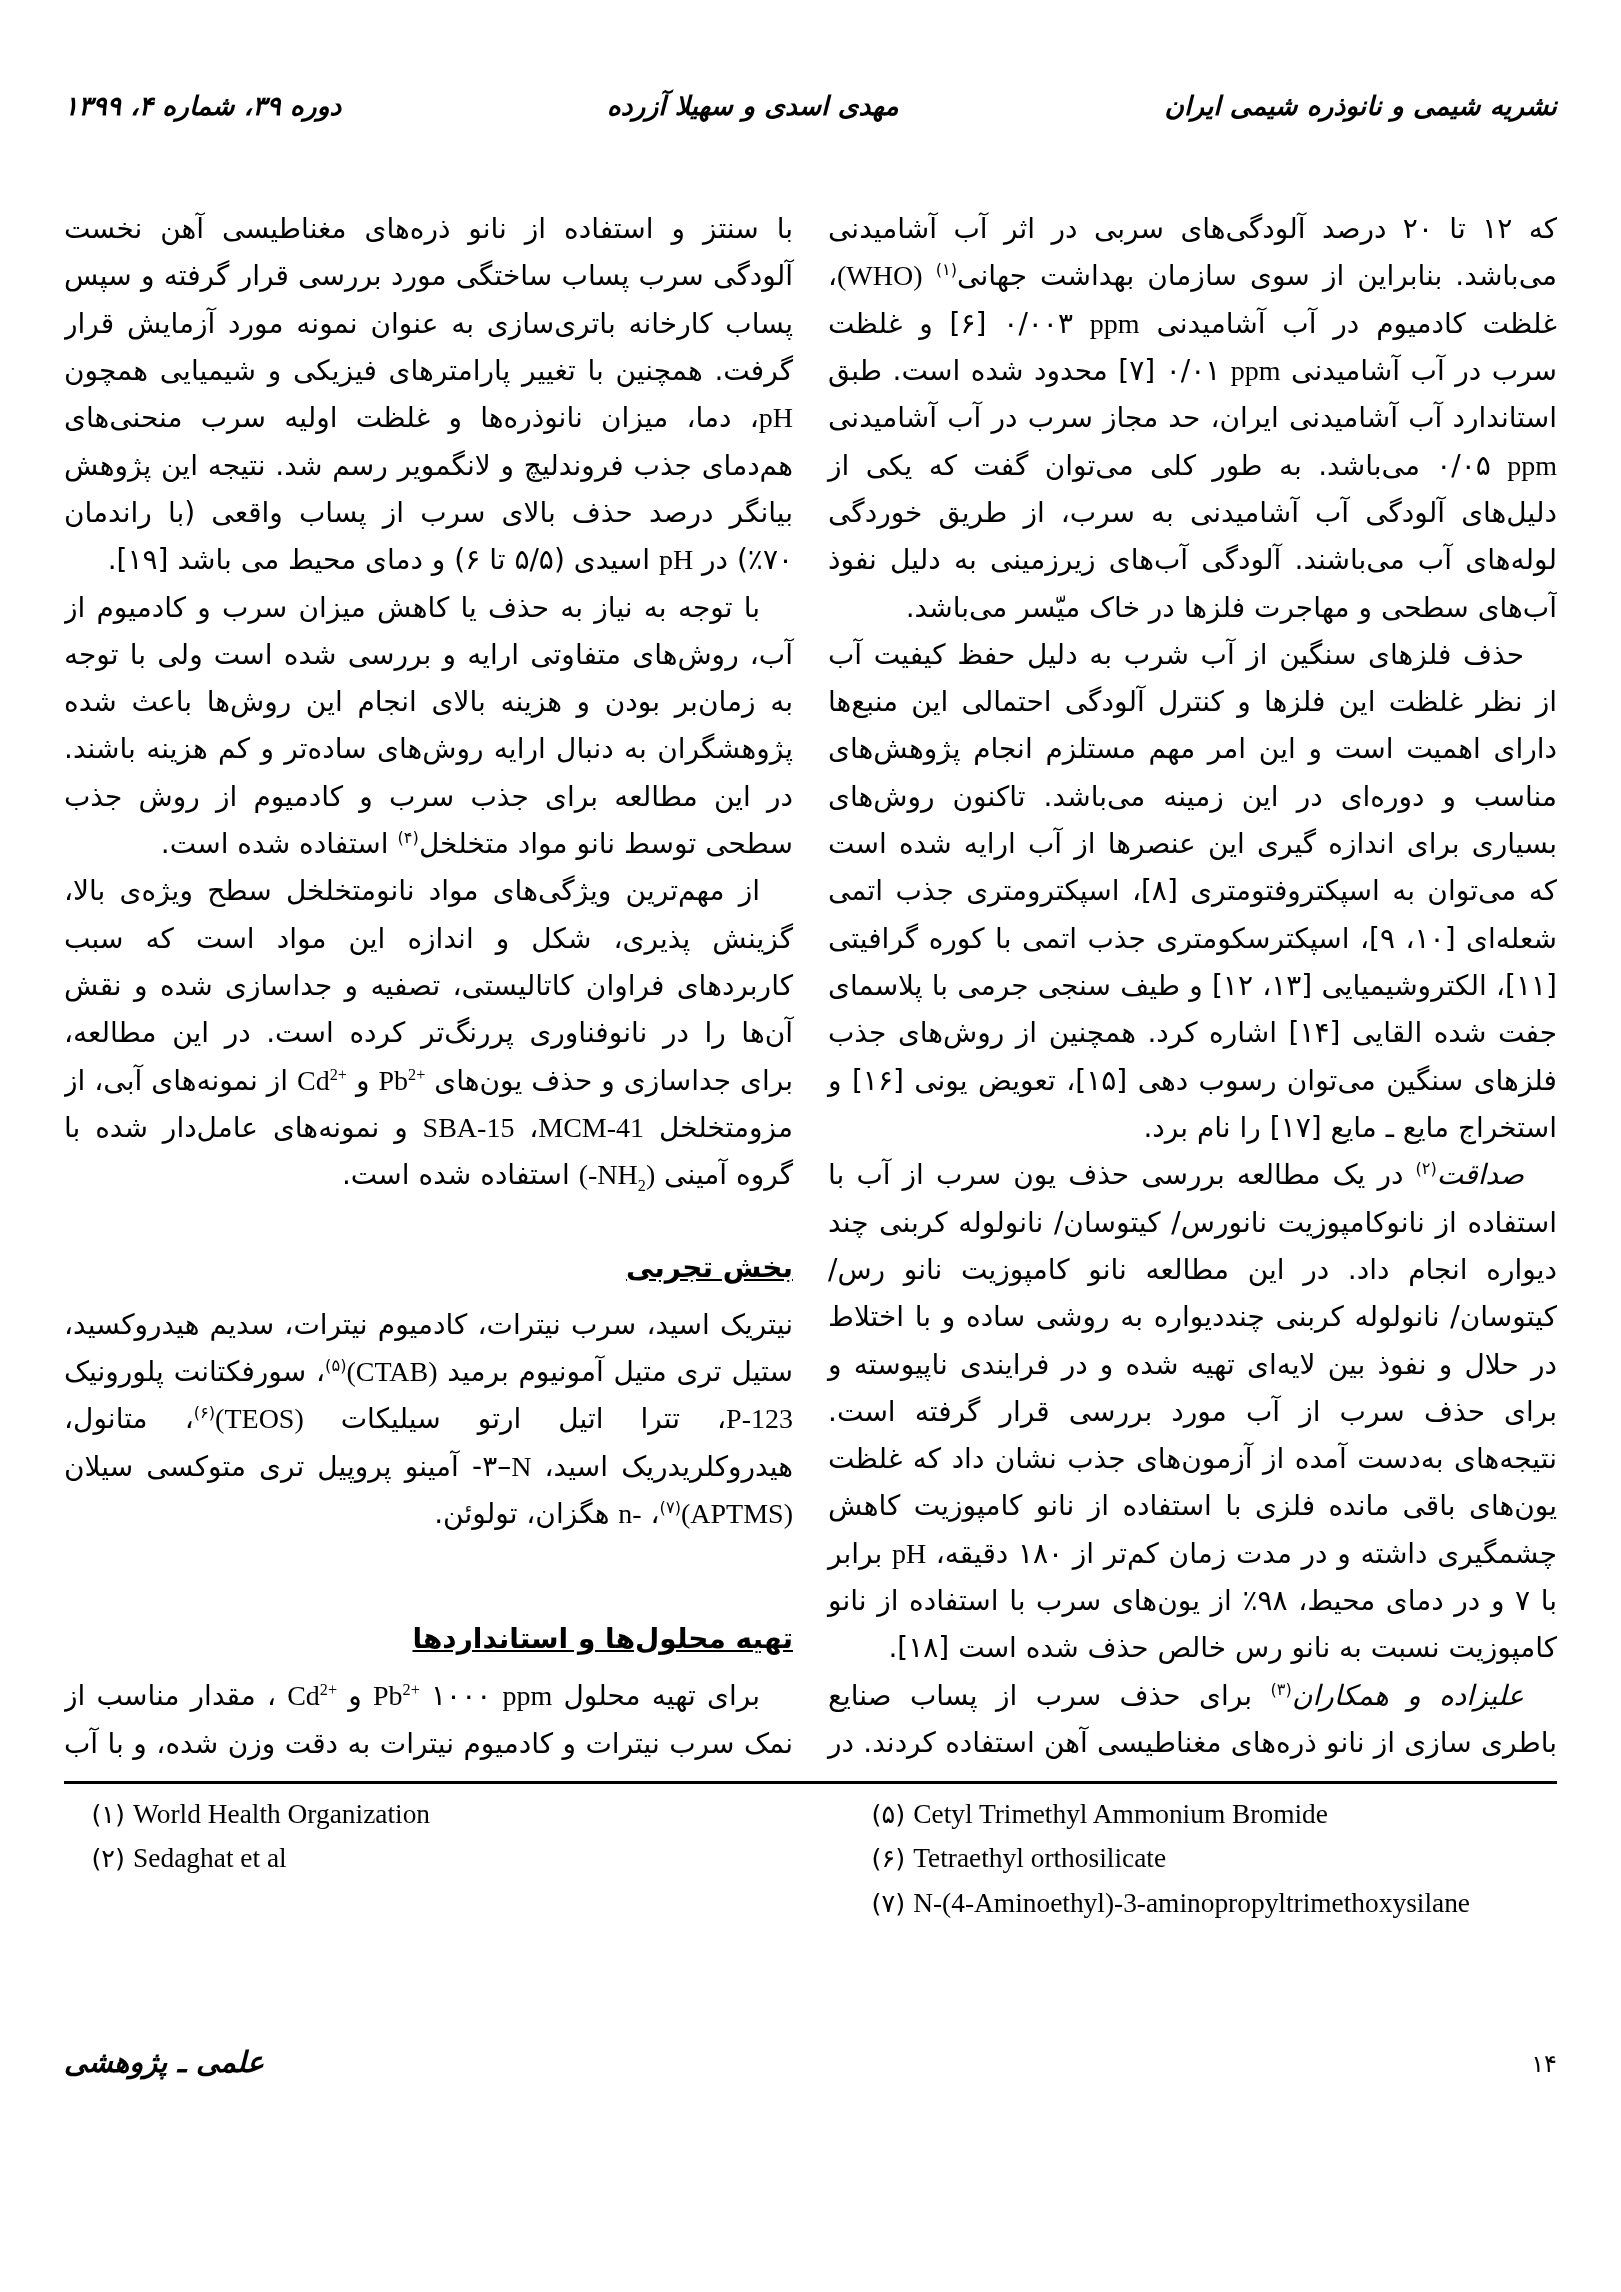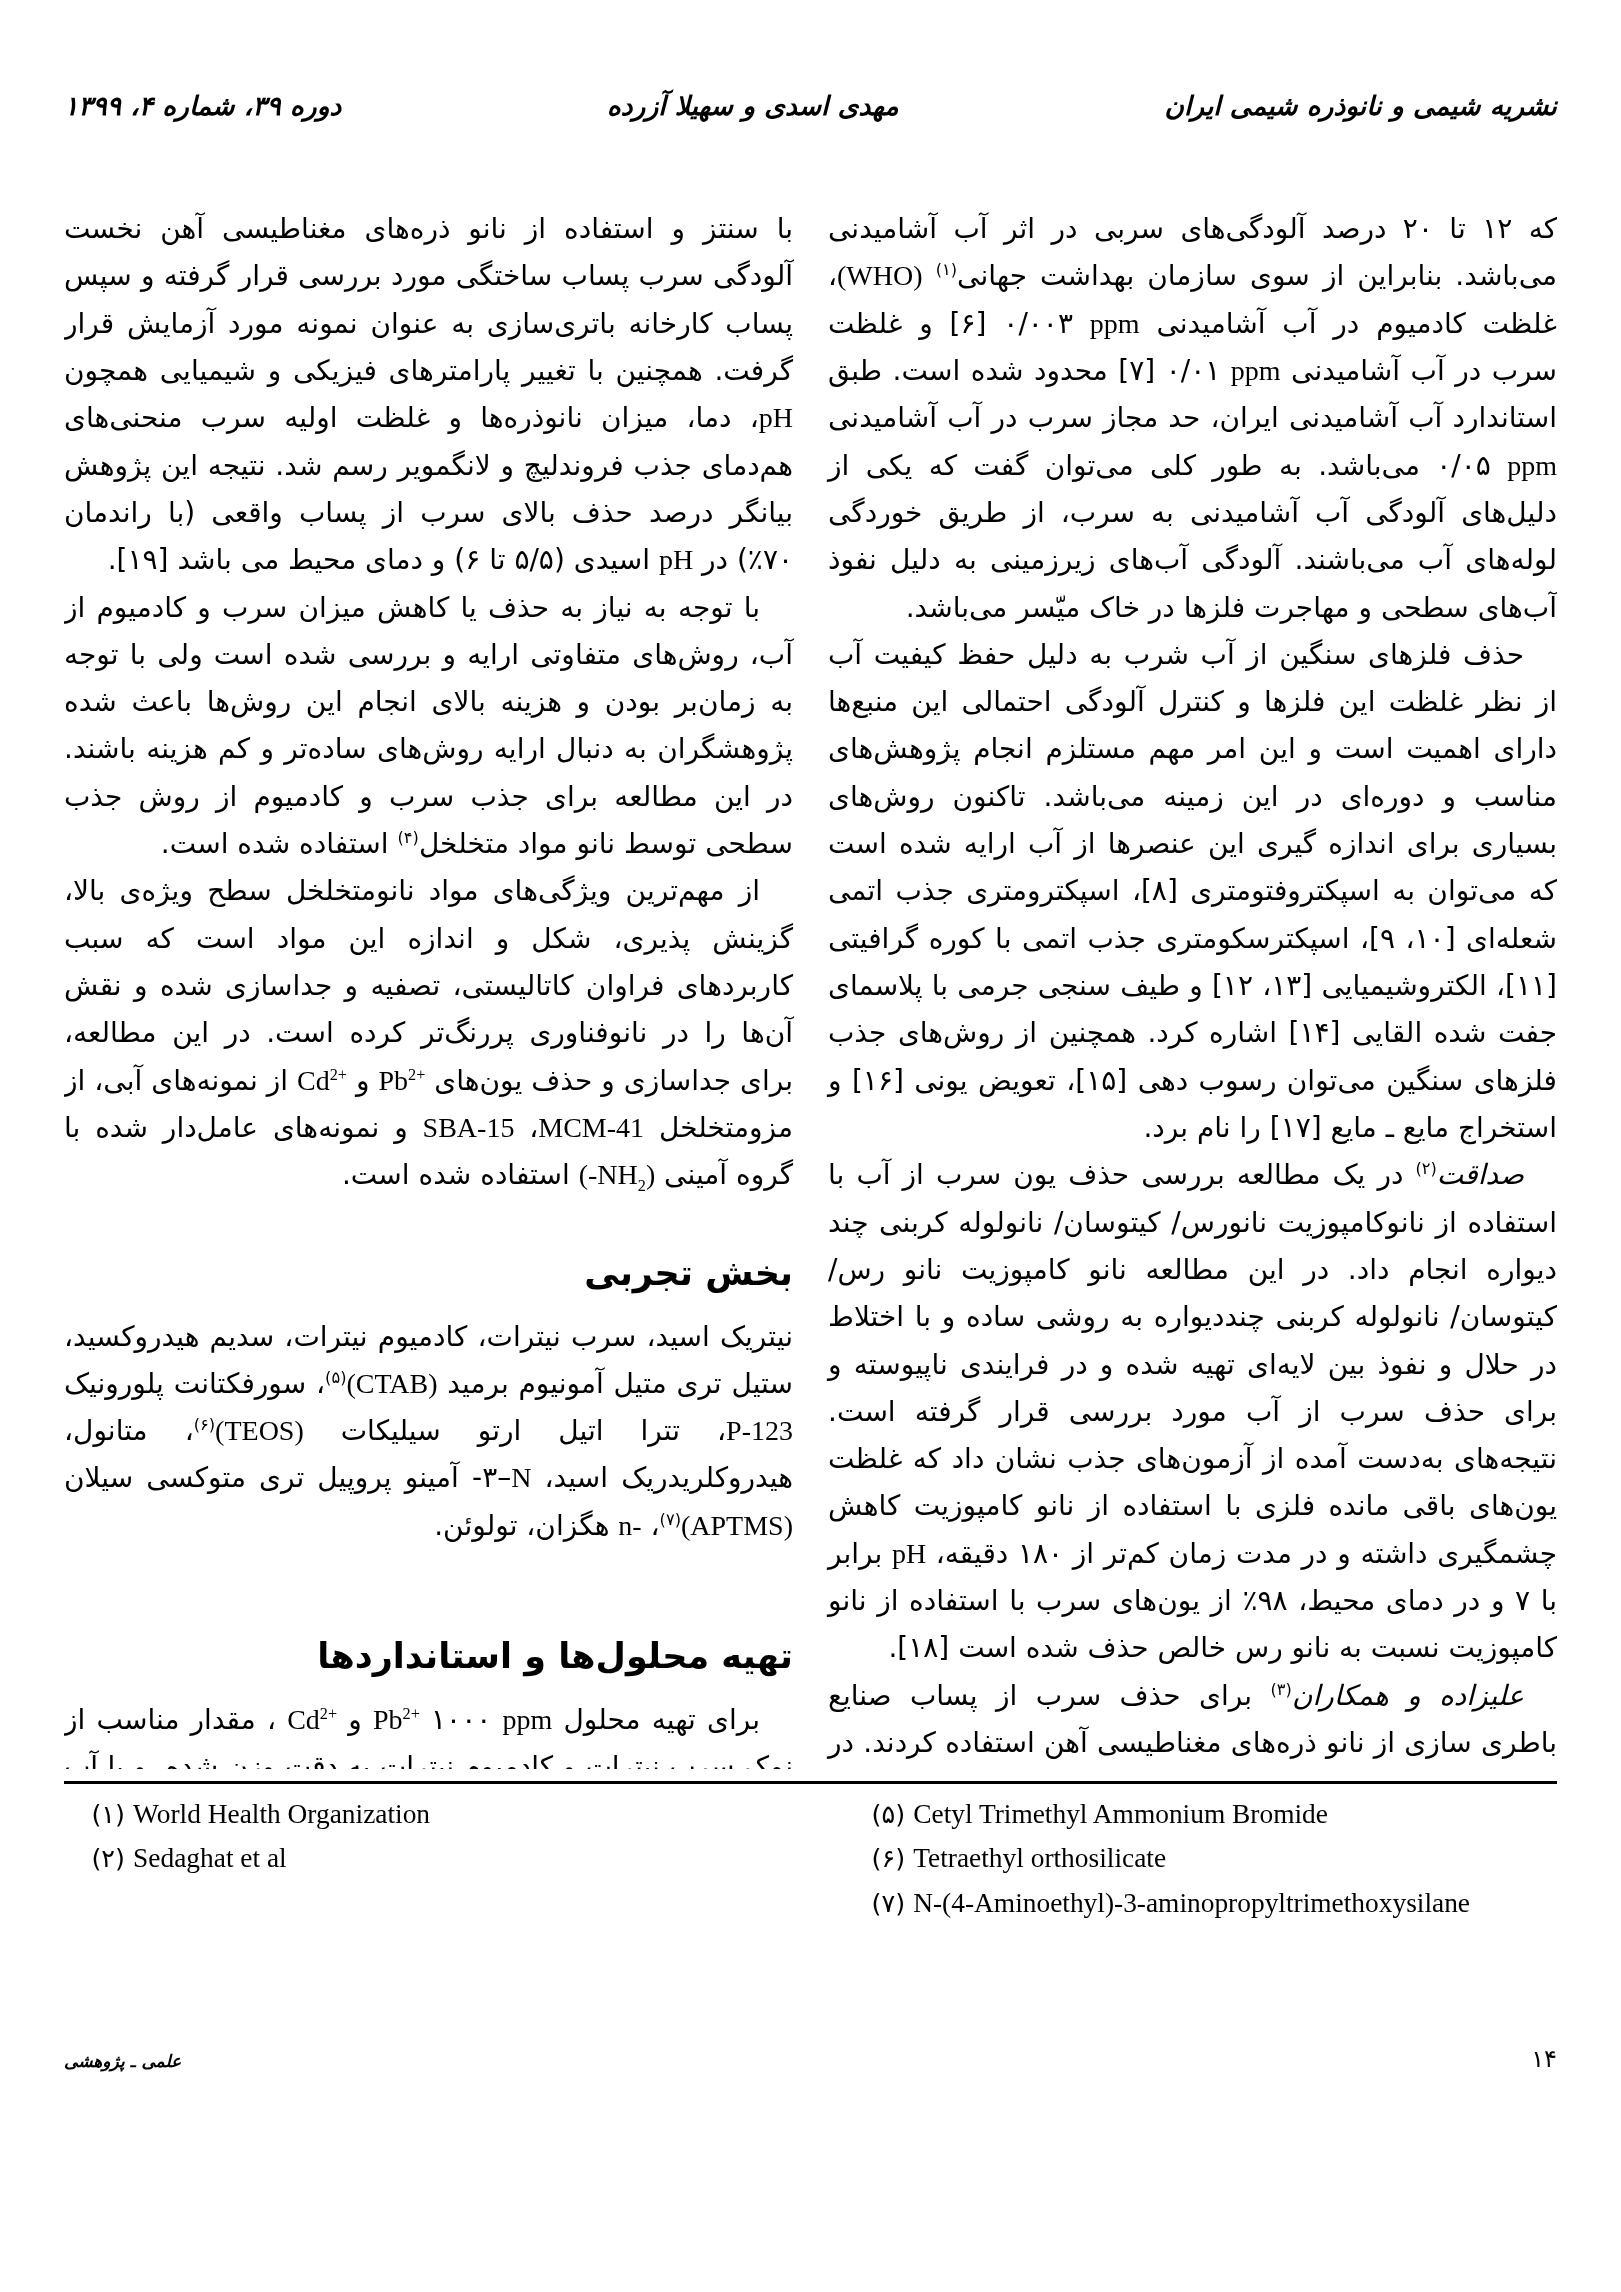--- a/index.html
+++ b/index.html
@@ -8,38 +8,38 @@
     position:relative;box-sizing:border-box;padding:90px 64px 0;
     font-family:"DejaVu Sans",sans-serif;direction:rtl;overflow:hidden;
   }
   .header{display:flex;justify-content:space-between;align-items:baseline;
     font-size:26.5px;font-weight:bold;font-style:italic;}
   .header .h-item{white-space:nowrap;}
   .columns{display:flex;gap:35px;margin-top:84px;height:1564px;overflow:hidden;}
   .col{flex:1 1 0;min-width:0;text-align:justify;font-size:28px;line-height:1.69;}
   .para{margin:0;}
   .para.indent{text-indent:33px;}
-  .sec-heading{font-size:35px;font-weight:bold;margin:45px 0 9.8px;}
+  .sec-heading{font-size:28px;font-weight:bold;margin:45px 0 9.8px;text-decoration:underline;}
   .sec-heading.h-tight{margin-top:3.9px;}
   .sec-heading.h-spaced{margin-top:78px;}
   .latin{font-family:"Liberation Serif","DejaVu Serif",serif;}
   .em{font-style:italic;}
   sup{font-size:0.58em;line-height:0;}
   sub{font-size:0.58em;line-height:0;}
   .fn-divider{border:none;border-top:3.9px solid #000;margin:11.8px 0 0;}
   .footnotes{display:flex;direction:ltr;margin-top:17.6px;}
   .fn-col{width:50%;box-sizing:border-box;}
   .fn-col.fn-left{padding-left:27.4px;}
   .fn-col.fn-right{padding-left:61px;}
   .footnote{direction:ltr;text-align:left;font-family:"Liberation Serif","DejaVu Serif",serif;
     font-size:27.4px;line-height:1;margin:0 0 16.7px;white-space:nowrap;}
   .footnote .fn-marker{font-family:"DejaVu Sans",sans-serif;font-size:25.5px;}
   .footer{position:absolute;top:2045px;right:64px;left:64px;
     display:flex;justify-content:space-between;align-items:baseline;}
-  .footer-section{font-size:17px;font-weight:bold;font-style:italic;margin-right:19.6px;}
+  .footer-section{font-size:29px;font-weight:bold;font-style:italic;margin-right:19.6px;}
   .footer-page{font-size:24px;font-weight:normal;margin-left:52px;}
 </style>
 </head>
 <body>
 
 <div class="page">
 
   <div class="header">
     <span class="h-item">نشریه شیمی و نانوذره شیمی ایران</span>
     <span class="h-item">مهدی اسدی و سهیلا آزرده</span>

